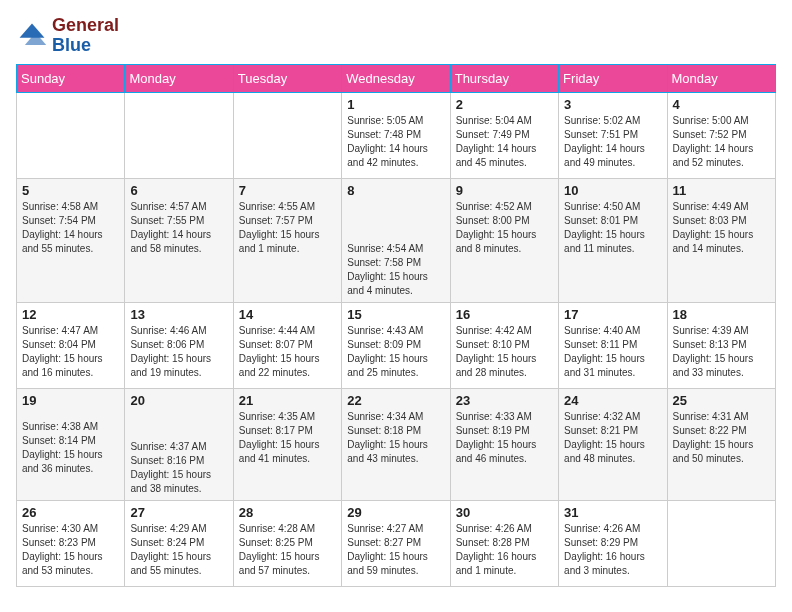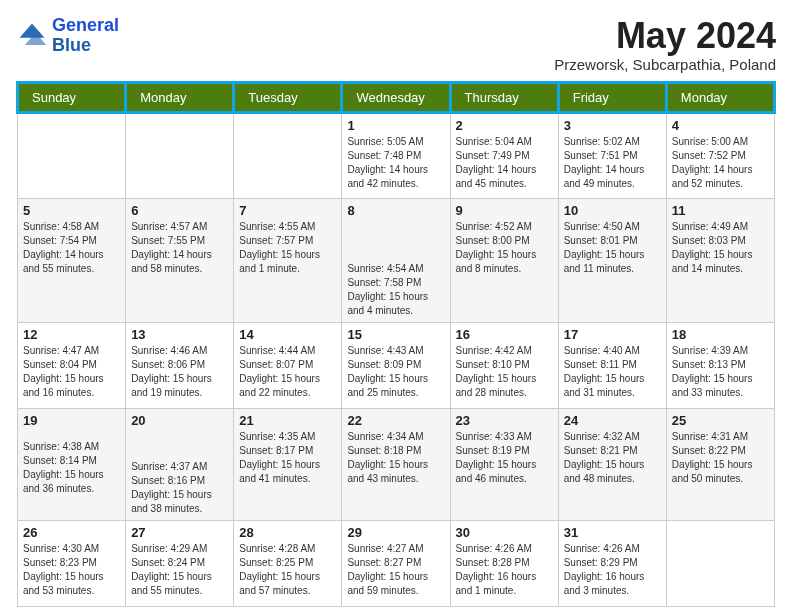--- a/index.html
+++ b/index.html
@@ -19,21 +19,21 @@
     .logo {
       display: flex;
       align-items: center;
       gap: 4px;
     }
     .logo-text {
       font-size: 18px;
       font-weight: bold;
       line-height: 1.1;
     }
-    .logo-general { color: #1d4ed8; }
+    .logo-general { color: #7f1d1d; }
     .logo-blue { color: #1a5ea8; }
     .logo-icon {
       width: 32px;
       height: 32px;
     }
     .title-block {
       text-align: right;
     }
     .month-title {
       font-size: 36px;
@@ -44,27 +44,27 @@
     .location {
       font-size: 15px;
       color: #333;
     }
     .calendar {
       width: 100%;
       border-collapse: collapse;
       font-size: 11px;
     }
     .calendar th {
-      background-color: #4d7c0f;
+      background-color: #ec4899;
       color: #fff;
       text-align: left;
-      padding: 6px 13px;
+      padding: 6px 4px;
       font-size: 13px;
       font-weight: normal;
-      border: 3px solid #0ea5e9;
+      border: 1px solid #0ea5e9;
     }
     .calendar td {
       border: 1px solid #ccc;
       vertical-align: top;
       padding: 4px 5px;
       width: calc(100% / 7);
       min-height: 80px;
       height: 86px;
       color: #333;
       background: #fff;
@@ -94,24 +94,20 @@
   <div class="logo">
     <svg class="logo-icon" viewBox="0 0 36 36">
       <polygon points="18,4 32,20 4,20" fill="#2a6bb5"></polygon>
       <polygon points="22,14 34,28 10,28" fill="#2a6bb5" opacity="0.6"></polygon>
     </svg>
     <div class="logo-text">
       <span class="logo-general">General</span><br>
       <span class="logo-blue">Blue</span>
     </div>
   </div>
-  <div class="title-block">
-    <div class="month-title">May 2024</div>
-    <div class="location">Przeworsk, Subcarpathia, Poland</div>
-  </div>
 </div>
 
 <table class="calendar">
   <thead>
     <tr>
     <th>Sunday</th>
         <th>Monday</th>
         <th>Tuesday</th>
         <th>Wednesday</th>
         <th>Thursday</th>

